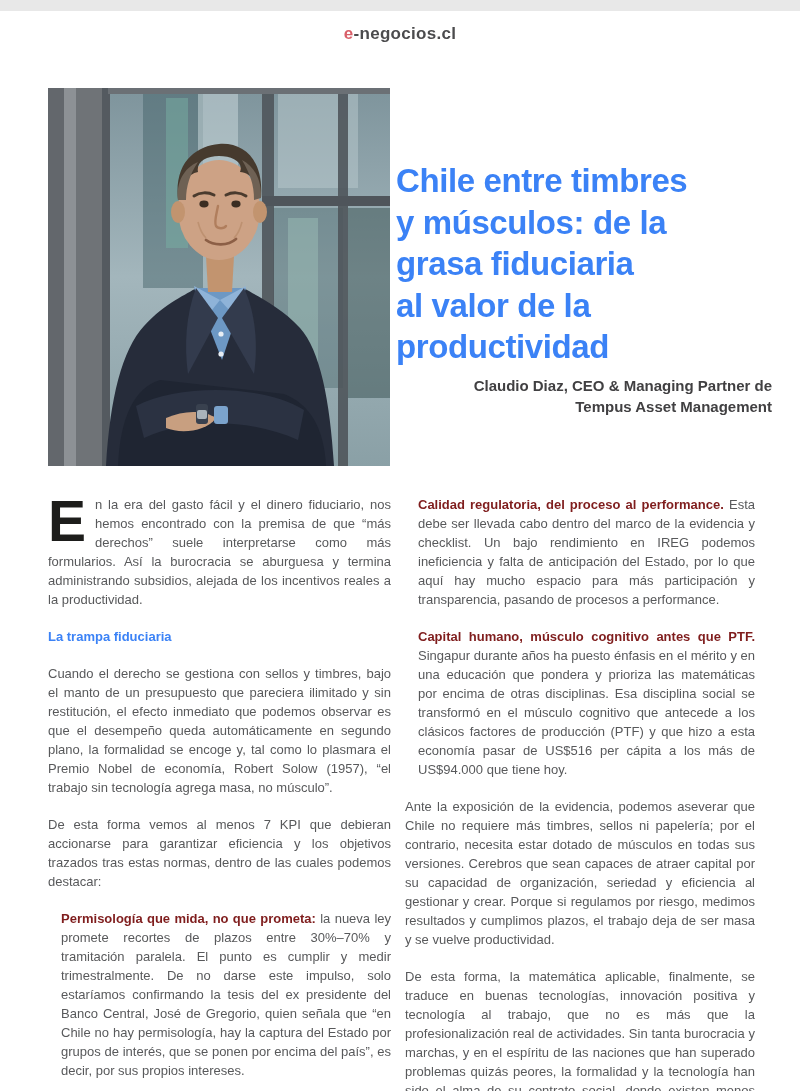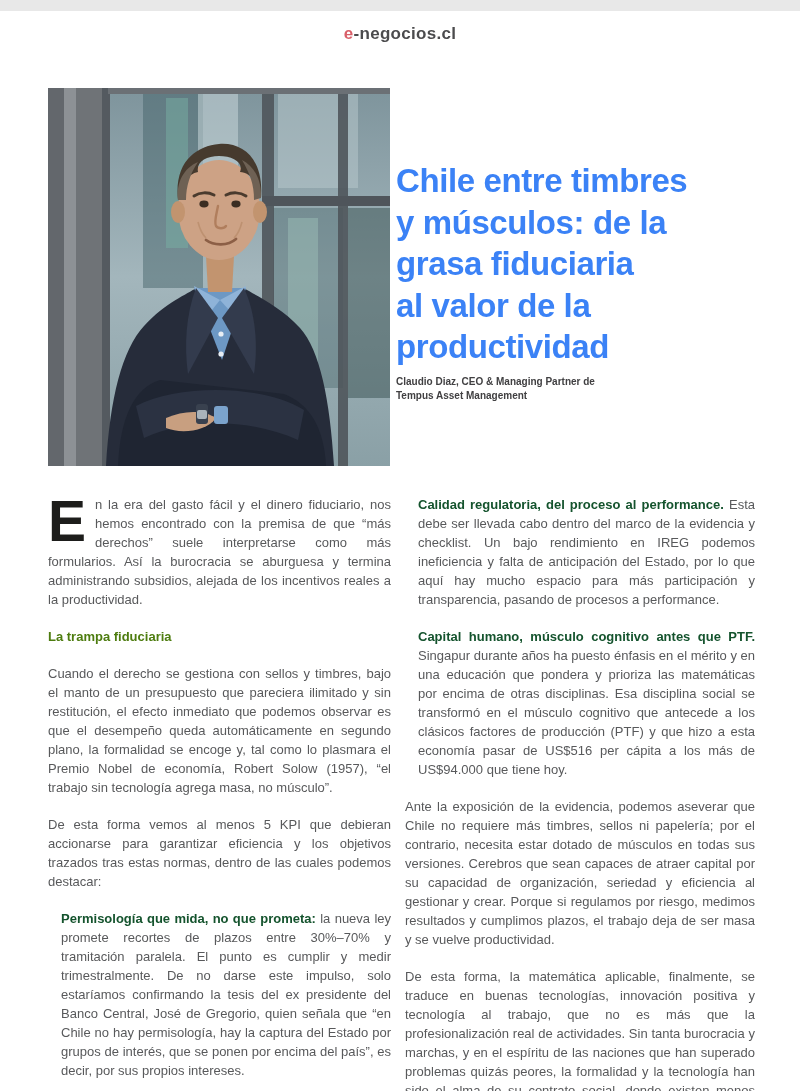--- a/index.html
+++ b/index.html
@@ -20,37 +20,37 @@
   .photo svg { display:block; width:100%; height:100%; }
 
   
   .headline {
     position:absolute; left:396px; top:127px; width:376px;
     font-weight:700; font-size:33px; line-height:1.26;
     letter-spacing:-0.4px; color:#3b82f6; white-space:pre-line;
   }
   .byline {
     position:absolute; left:396px; top:364px; width:376px;
-    text-align:left; font-weight:700; font-size:10px; line-height:1.4;
+    text-align:right; font-weight:700; font-size:15px; line-height:1.4;
     color:#414042; white-space:pre-line;
   }
 
   
   .col {
     position:absolute; top:484px; font-size:13px; line-height:19px;
     color:#58595b; text-align:justify; hyphens:auto;
   }
   .col-left  { left:48px;  width:343px; }
   .col-right { left:405px; width:350px; }
   .col p { margin:0 0 18px 0; }
   .col p:last-child { margin-bottom:0; }
-  .section-h { font-weight:700; color:#4d7c0f; margin:0; text-align:left; }
+  .section-h { font-weight:700; color:#3b82f6; margin:0; text-align:left; }
   .after-h { margin-top:0; }
   .kpi { padding-left:13px; }
-  .lead { font-weight:700; color:#14532d; }
+  .lead { font-weight:700; color:#7f1d1d; }
   .dropcap {
     float:left; font-weight:700; font-size:57px; line-height:47px;
     padding:3px 9px 0 0; color:#1d1d1b;
   }
 </style>
 </head>
 <body>
 
 <div class="page">
 
@@ -134,21 +134,21 @@
 grasa fiduciaria
 al valor de la
 productividad</h1>
   <div class="byline">Claudio Diaz, CEO &amp; Managing Partner de
 Tempus Asset Management</div>
 
   <div class="col col-left">
     <p><span class="dropcap">E</span><span>n la era del gasto fácil y el dinero fiduciario, nos hemos encontrado con la premisa de que “más derechos” suele interpretarse como más formularios. Así la burocracia se aburguesa y termina administrando subsidios, alejada de los incentivos reales a la productividad.</span></p>
     <p class="section-h">La trampa fiduciaria</p>
     <p class="after-h">Cuando el derecho se gestiona con sellos y timbres, bajo el manto de un presupuesto que pareciera ilimitado y sin restitución, el efecto inmediato que podemos observar es que el desempeño queda automáticamente en segundo plano, la formalidad se encoge y, tal como lo plasmara el Premio Nobel de economía, Robert Solow (1957), “el trabajo sin tecnología agrega masa, no músculo”.</p>
-    <p>De esta forma vemos al menos 5 KPI que debieran accionarse para garantizar eficiencia y los objetivos trazados tras estas normas, dentro de las cuales podemos destacar:</p>
+    <p>De esta forma vemos al menos 7 KPI que debieran accionarse para garantizar eficiencia y los objetivos trazados tras estas normas, dentro de las cuales podemos destacar:</p>
     <p class="kpi"><span class="lead">Permisología que mida, no que prometa:</span> <span>la nueva ley promete recortes de plazos entre 30%–70% y tramitación paralela. El punto es cumplir y medir trimestralmente. De no darse este impulso, solo estaríamos confirmando la tesis del ex presidente del Banco Central, José de Gregorio, quien señala que “en Chile no hay permisología, hay la captura del Estado por grupos de interés, que se ponen por encima del país”, es decir, por sus propios intereses.</span></p>
 
   </div>
 
   <div class="col col-right">
     <p class="kpi"><span class="lead">Calidad regulatoria, del proceso al performance.</span> <span>Esta debe ser llevada cabo dentro del marco de la evidencia y checklist. Un bajo rendimiento en IREG podemos ineficiencia y falta de anticipación del Estado, por lo que aquí hay mucho espacio para más participación y transparencia, pasando de procesos a performance.</span></p>
     <p class="kpi"><span class="lead">Capital humano, músculo cognitivo antes que PTF.</span> <span>Singapur durante años ha puesto énfasis en el mérito y en una educación que pondera y prioriza las matemáticas por encima de otras disciplinas. Esa disciplina social se transformó en el músculo cognitivo que antecede a los clásicos factores de producción (PTF) y que hizo a esta economía pasar de US$516 per cápita a los más de US$94.000 que tiene hoy.</span></p>
     <p>Ante la exposición de la evidencia, podemos aseverar que Chile no requiere más timbres, sellos ni papelería; por el contrario, necesita estar dotado de músculos en todas sus versiones. Cerebros que sean capaces de atraer capital por su capacidad de organización, seriedad y eficiencia al gestionar y crear. Porque si regulamos por riesgo, medimos resultados y cumplimos plazos, el trabajo deja de ser masa y se vuelve productividad.</p>
     <p>De esta forma, la matemática aplicable, finalmente, se traduce en buenas tecnologías, innovación positiva y tecnología al trabajo, que no es más que la profesionalización real de actividades. Sin tanta burocracia y marchas, y en el espíritu de las naciones que han superado problemas quizás peores, la formalidad y la tecnología han sido el alma de su contrato social, donde existen menos ritos y más rendimiento.</p>
 

